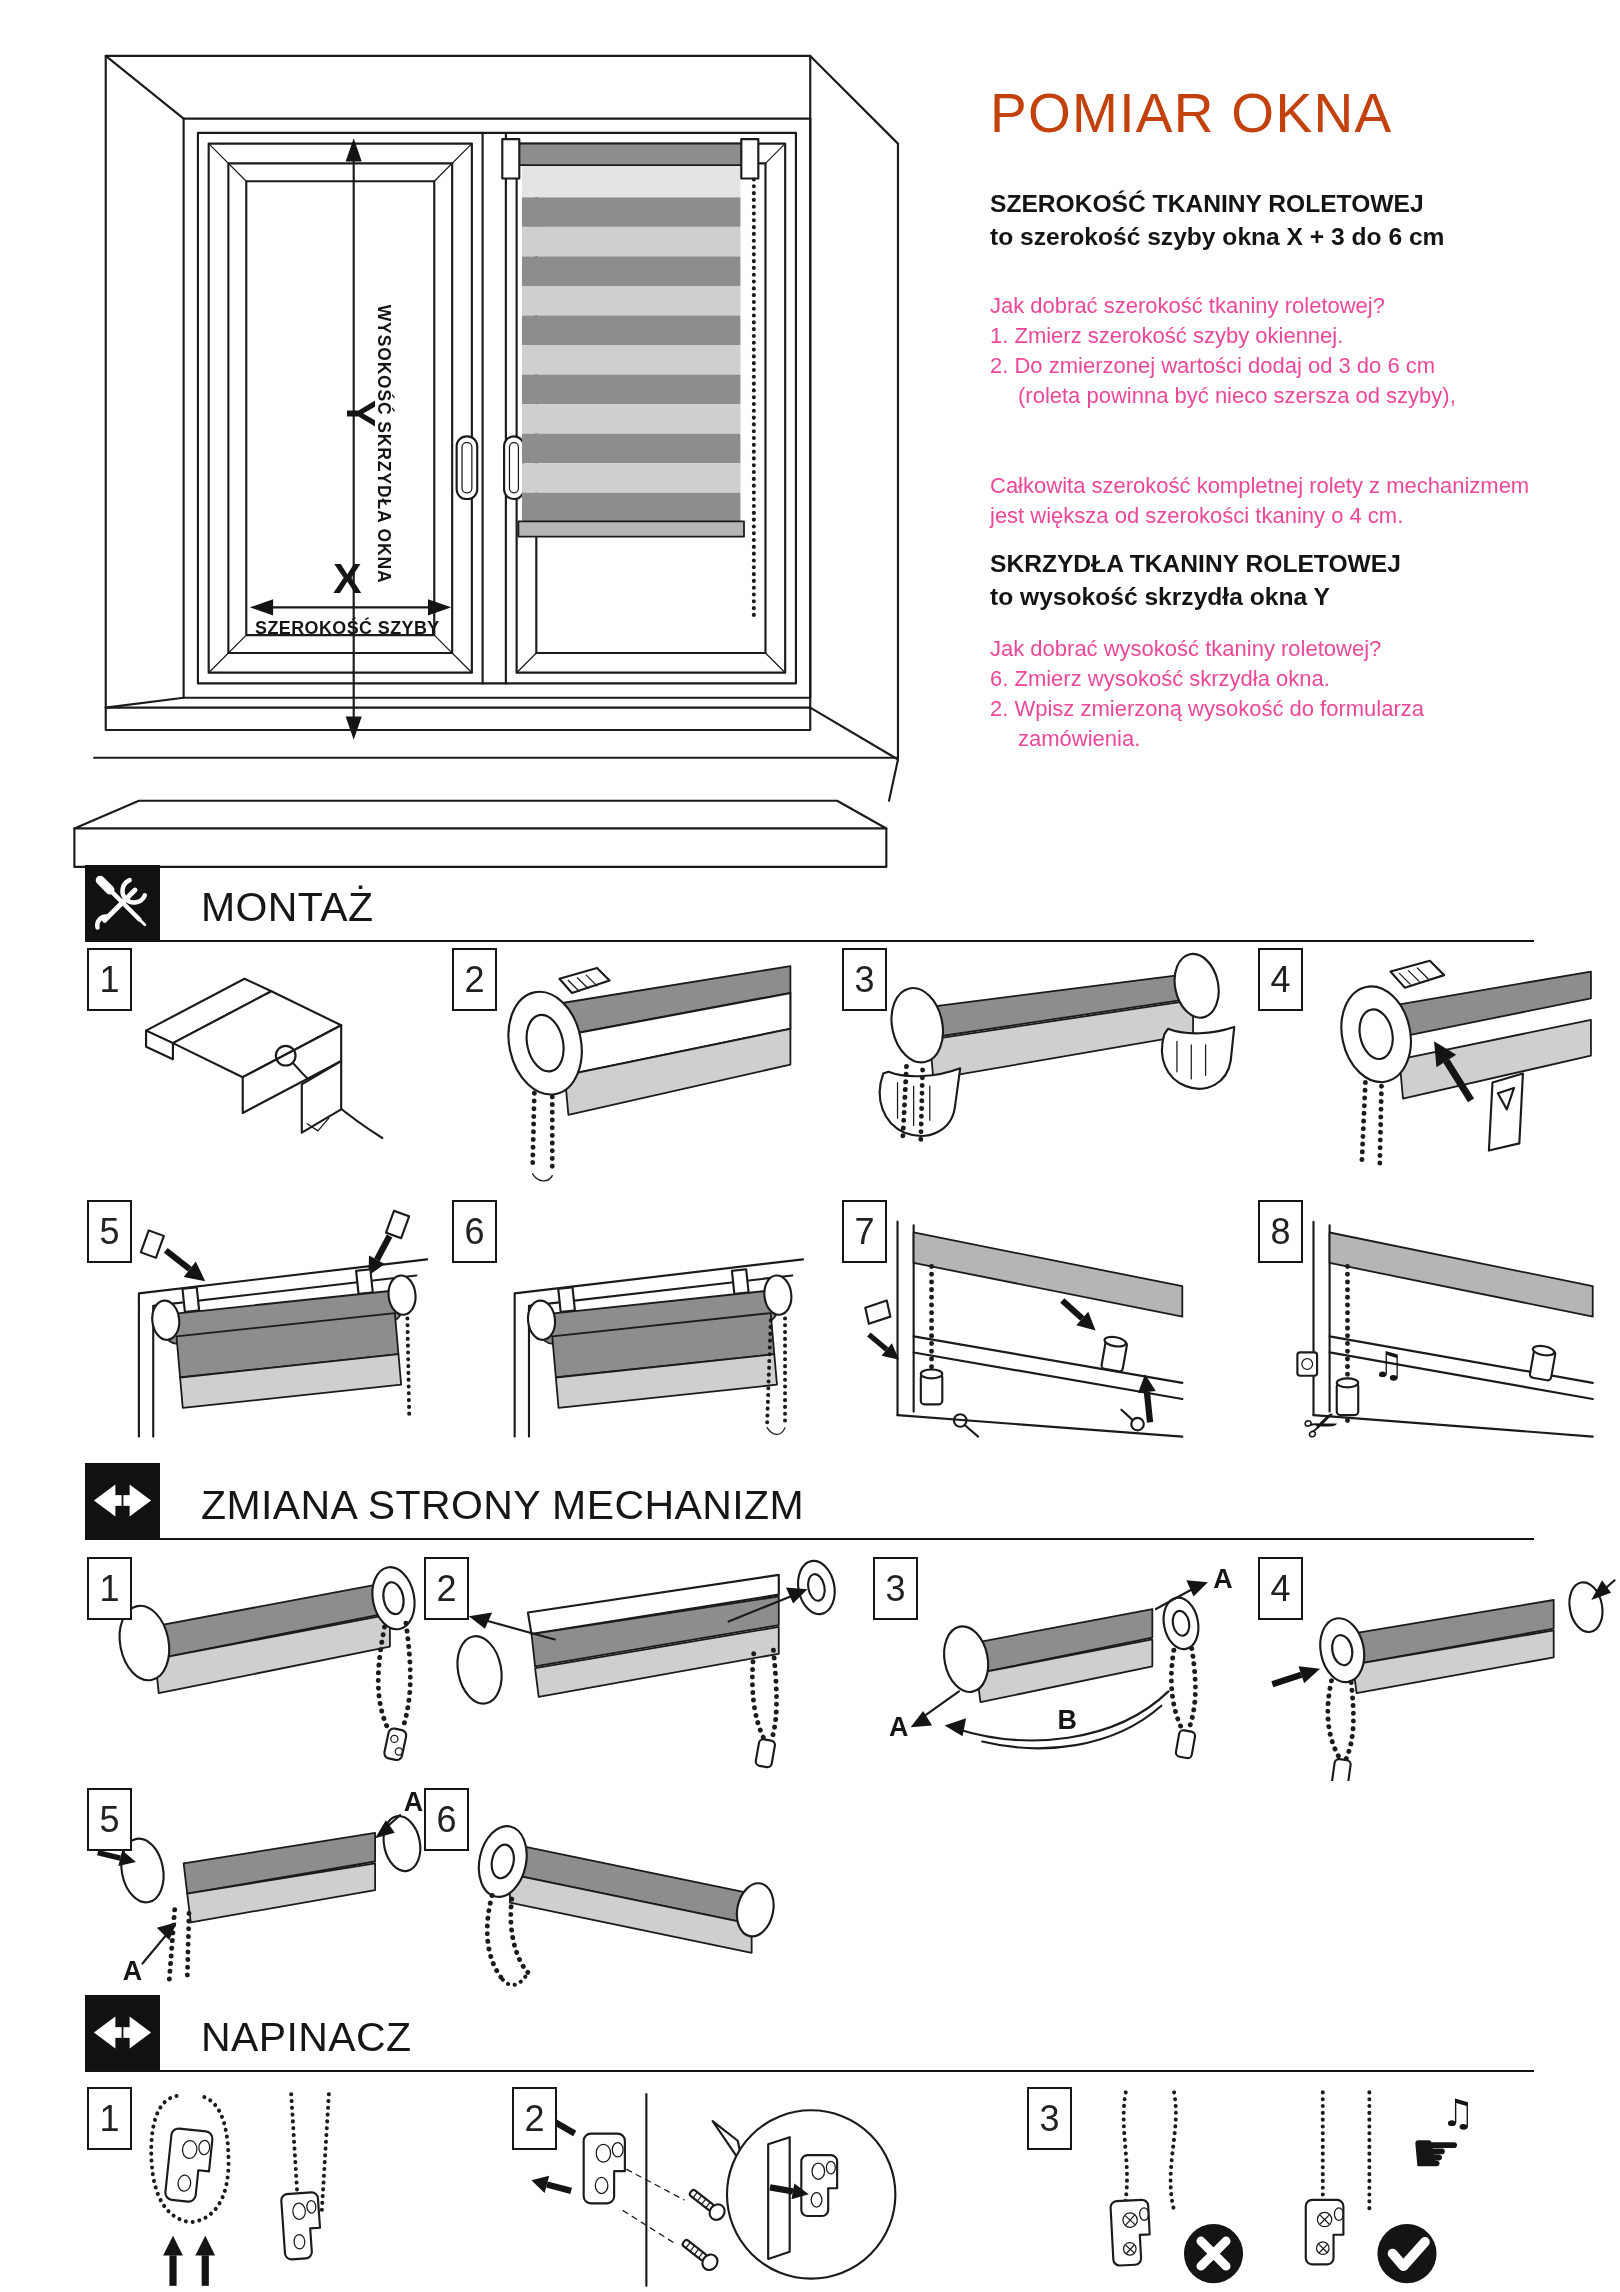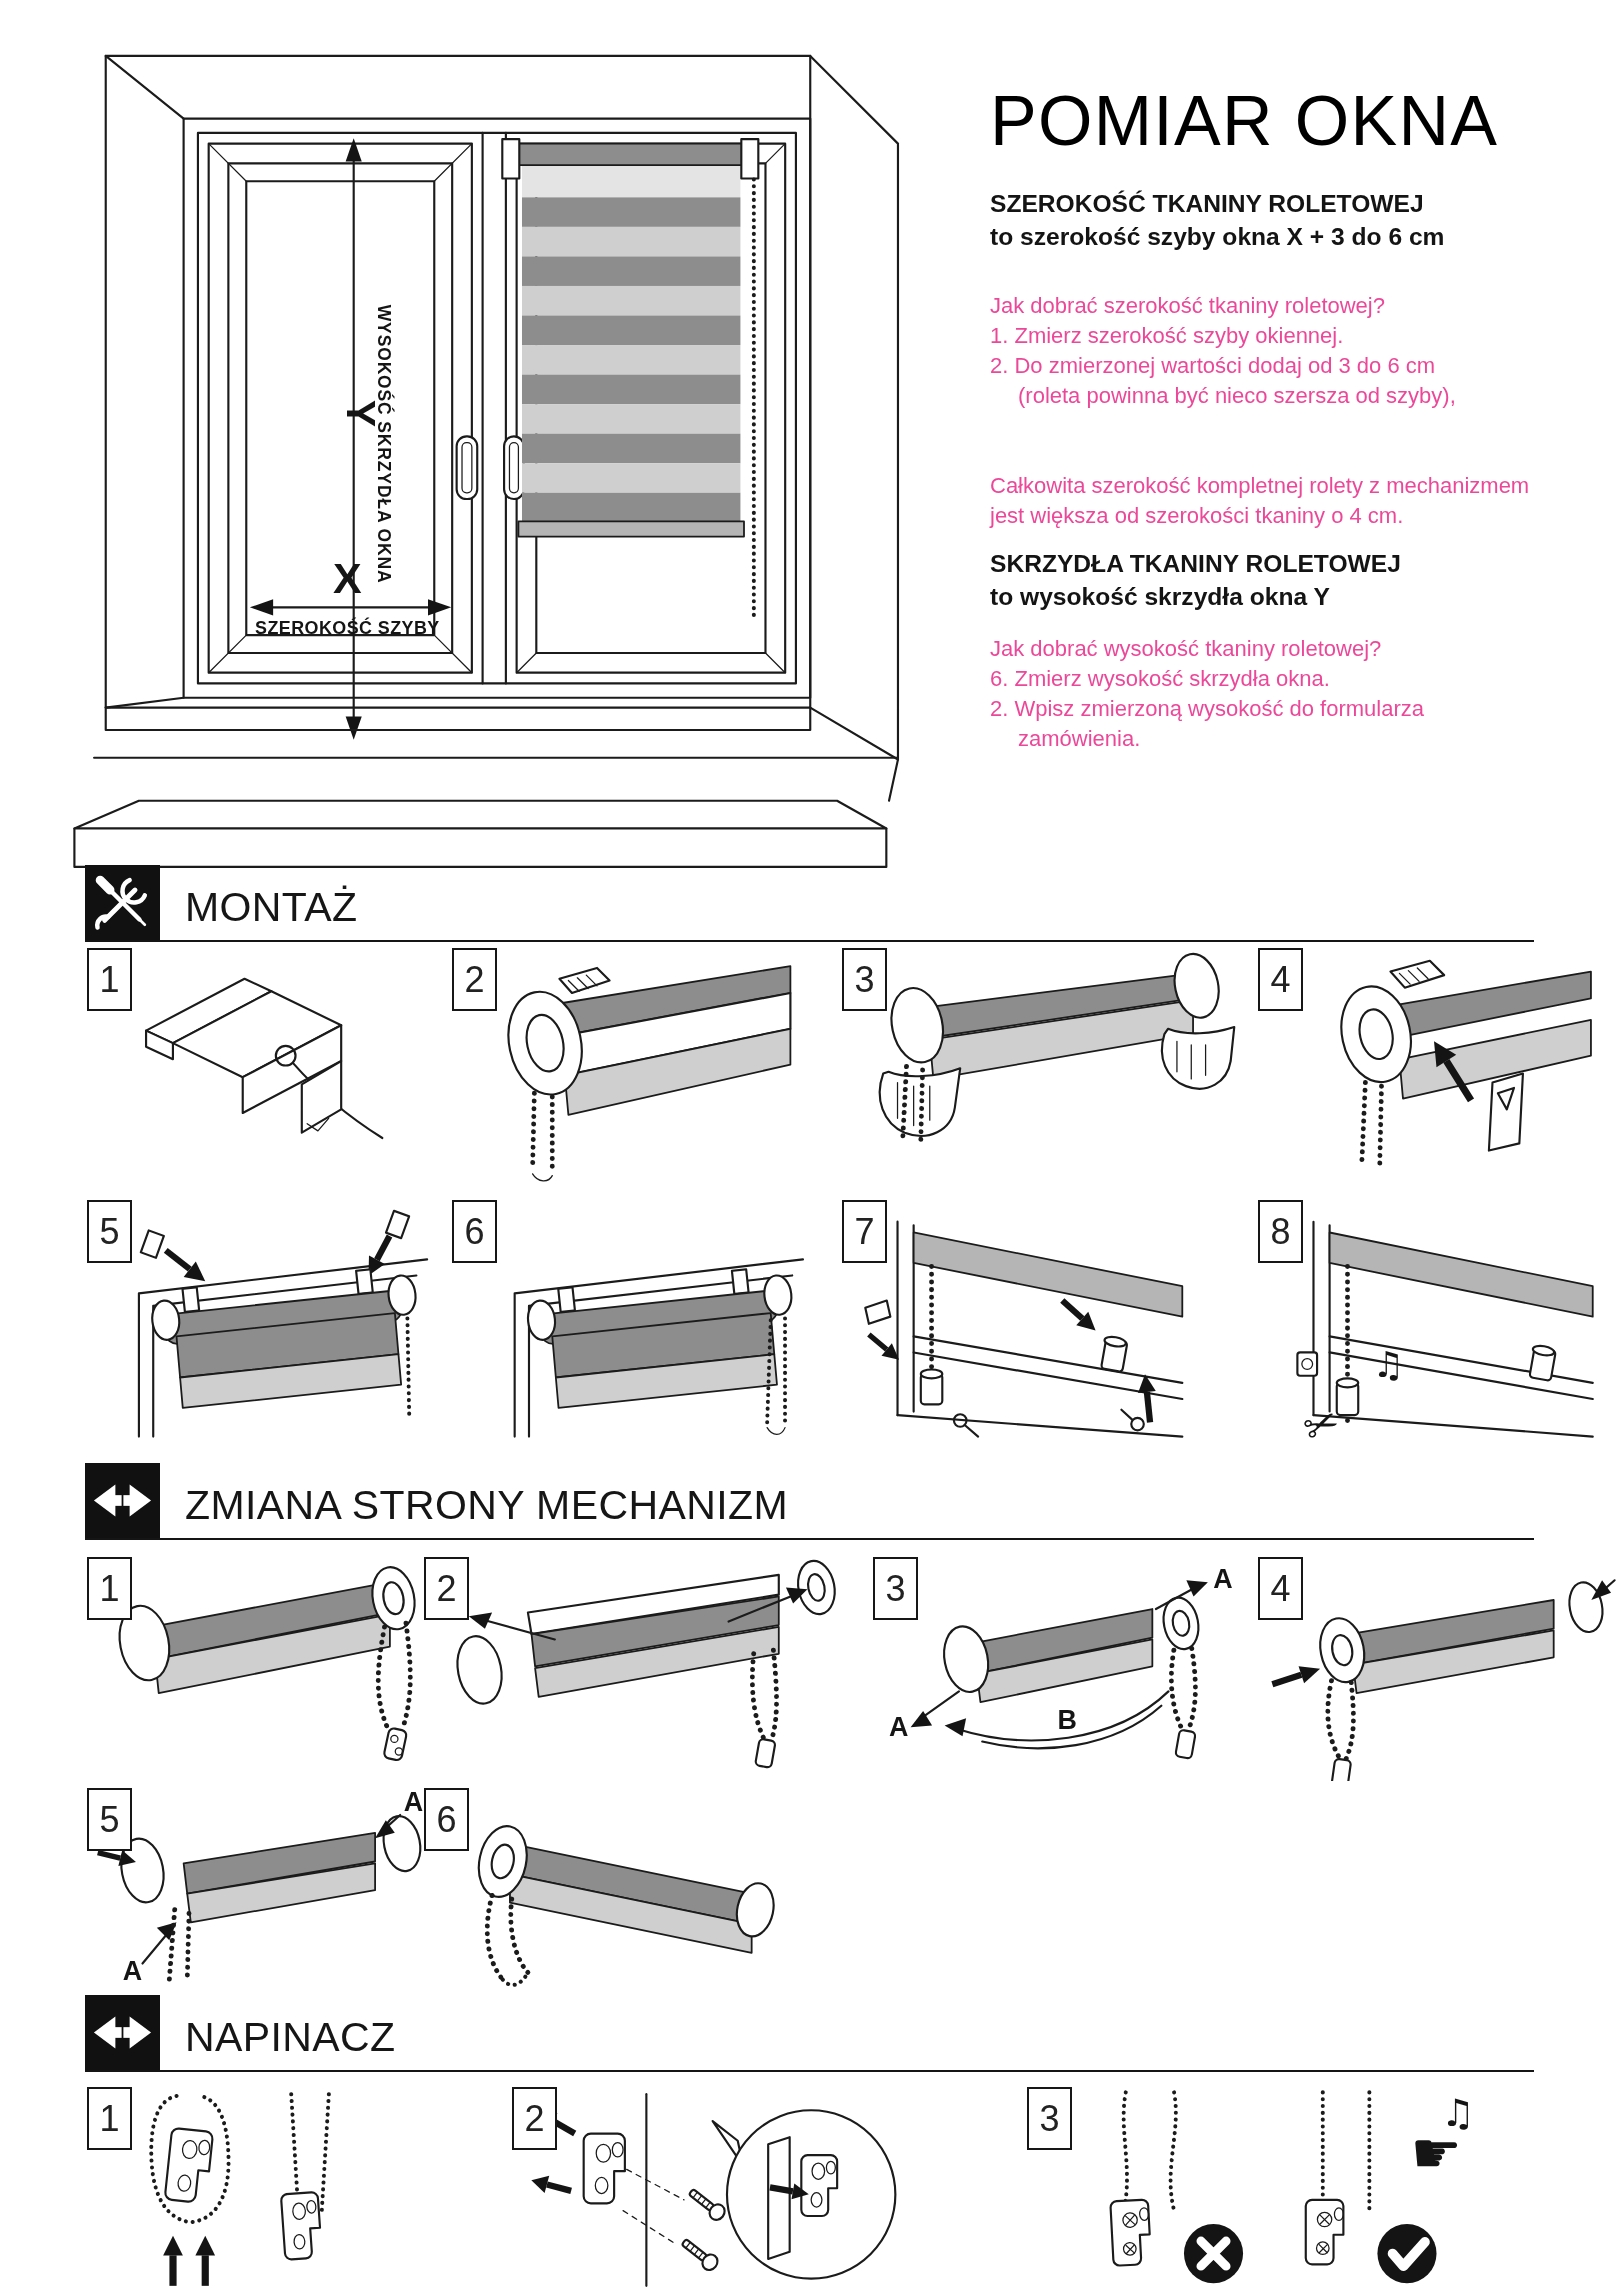--- a/index.html
+++ b/index.html
@@ -2,32 +2,32 @@
 <html style="font-size:14.3px"><head>
 <meta charset="utf-8">
 <style>
   html,body { margin:0; padding:0; background:#e8e8e8; }
   .page { position:relative; width:1620px; height:2293px; background:#ffffff;
           font-family:"Liberation Sans","DejaVu Sans",sans-serif; color:#1c1c1c; overflow:hidden; }
   .abs { position:absolute; }
 
   
   .intro { position:absolute; left:990px; top:81px; width:591px; height:788px; }
-  .h1 { position:absolute; top:0; left:0; font-size:70px; font-weight:400; letter-spacing:1.3px; white-space:nowrap; color:#000000; }
+  .h1 { position:absolute; top:0; left:0; font-size:55px; font-weight:400; letter-spacing:1.3px; white-space:nowrap; color:#c2410c; }
   .subhead { position:absolute; left:0; }
   .subhead div { font-size:24.6px; font-weight:700; line-height:33px; white-space:nowrap; color:#141414; }
   .para { position:absolute; left:0; }
   .para div { font-size:22px; line-height:30px; white-space:nowrap; color:#ec4899; }
   .para .indent { padding-left:28px; }
 
   
   .sec-header { position:absolute; left:85px; width:1449px; height:75px; border-bottom:2.2px solid #151515;
                 display:flex; align-items:flex-end; }
   .sec-icon { width:75px; height:75px; flex:0 0 auto; position:relative; }
-  .sec-title { font-size:41px; font-weight:400; letter-spacing:0.4px; margin:0 0 9px 25px; white-space:nowrap; color:#161616; }
+  .sec-title { font-size:41px; font-weight:400; letter-spacing:0.4px; margin:0 0 9px 41px; white-space:nowrap; color:#161616; }
 
   
   .step { position:absolute; }
   .stepnum { position:absolute; left:0; top:0; width:41px; height:59px; border:2.7px solid #161616; background:#fff;
              display:flex; align-items:center; justify-content:center; font-size:36px; color:#222; z-index:2; }
   .step svg.illo { position:absolute; left:0; top:0; }
 
   
   svg .ln  { fill:none; stroke:#1b1b1b; stroke-width:2.4; stroke-linecap:round; stroke-linejoin:round; }
   svg .lnt { fill:none; stroke:#1b1b1b; stroke-width:1.4; stroke-linecap:round; stroke-linejoin:round; }

